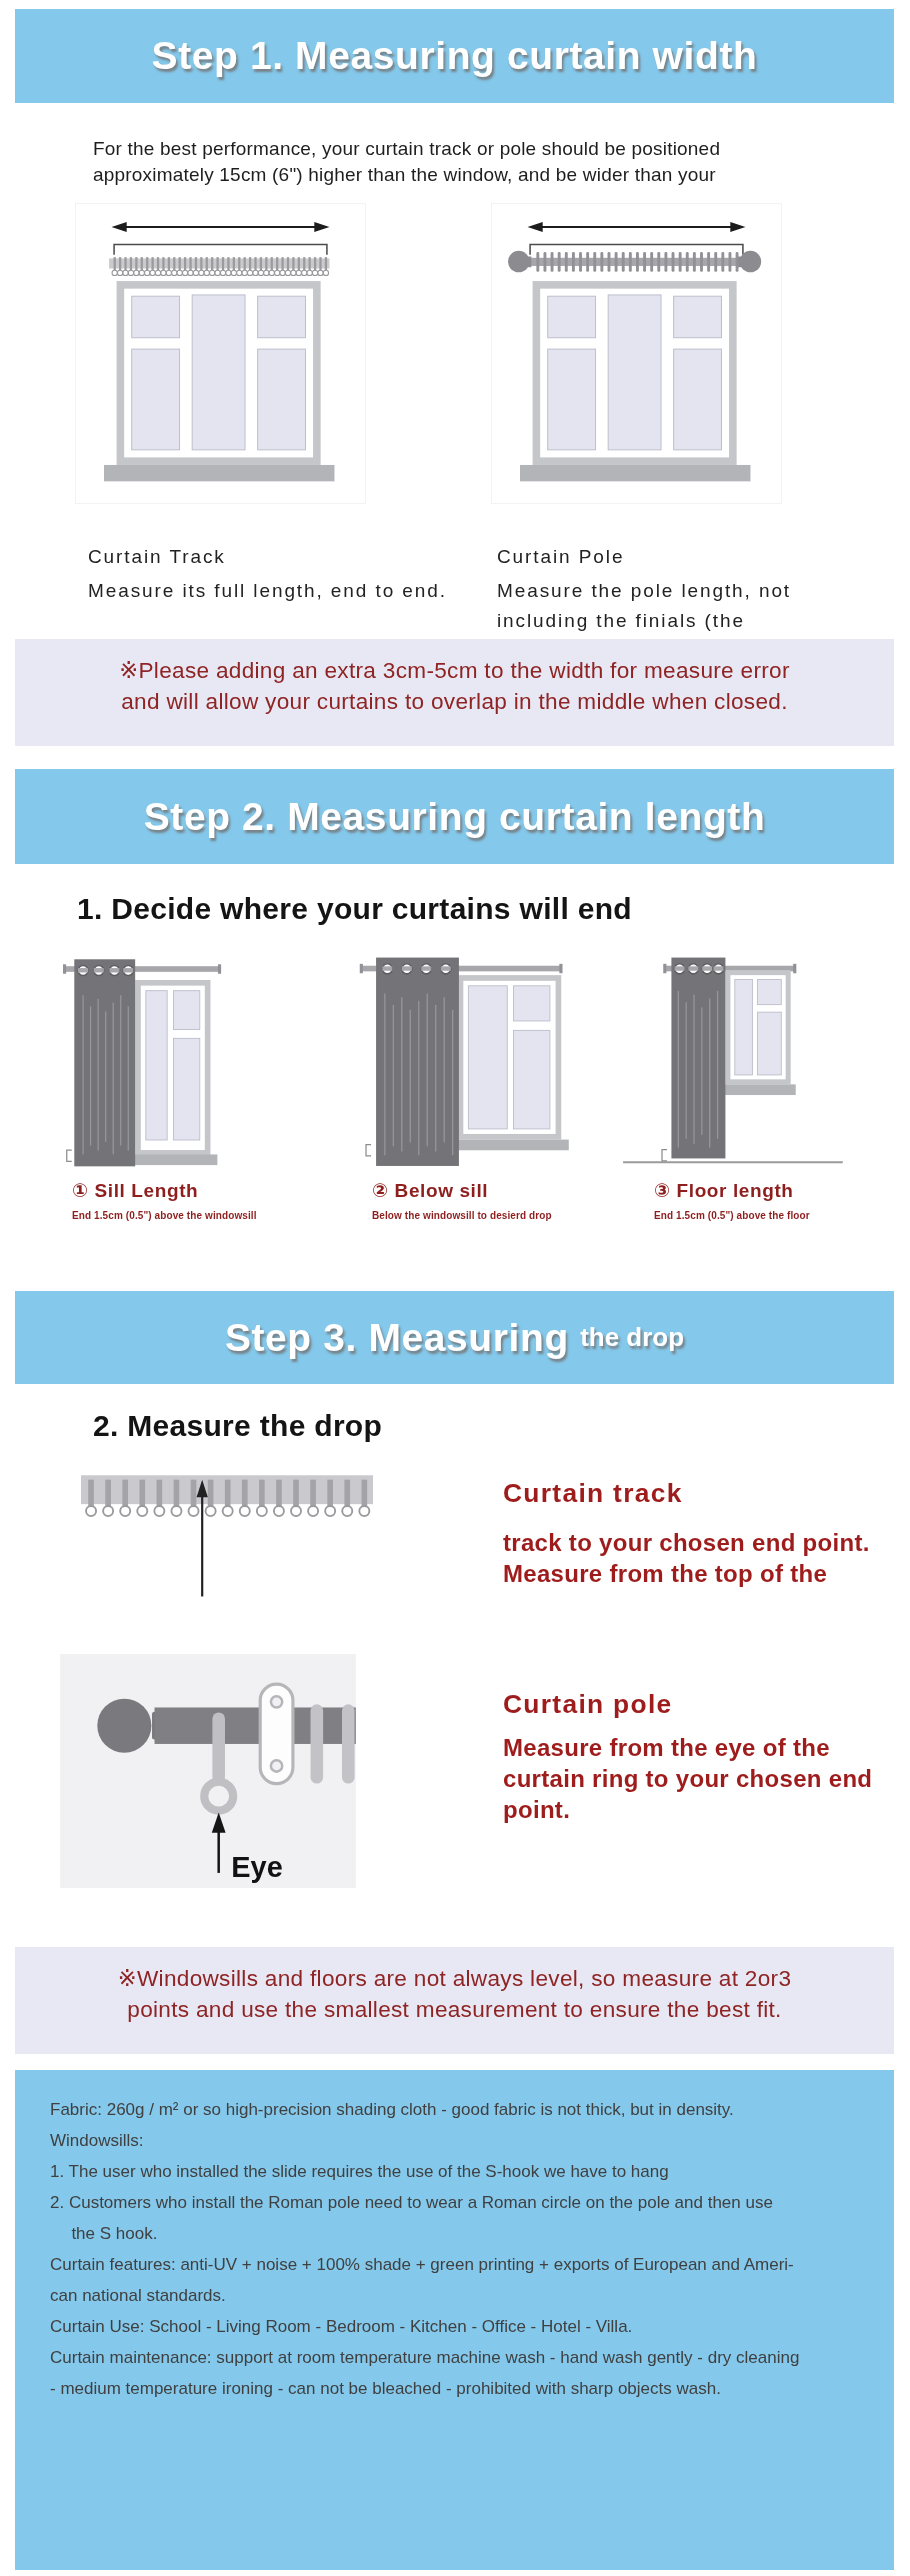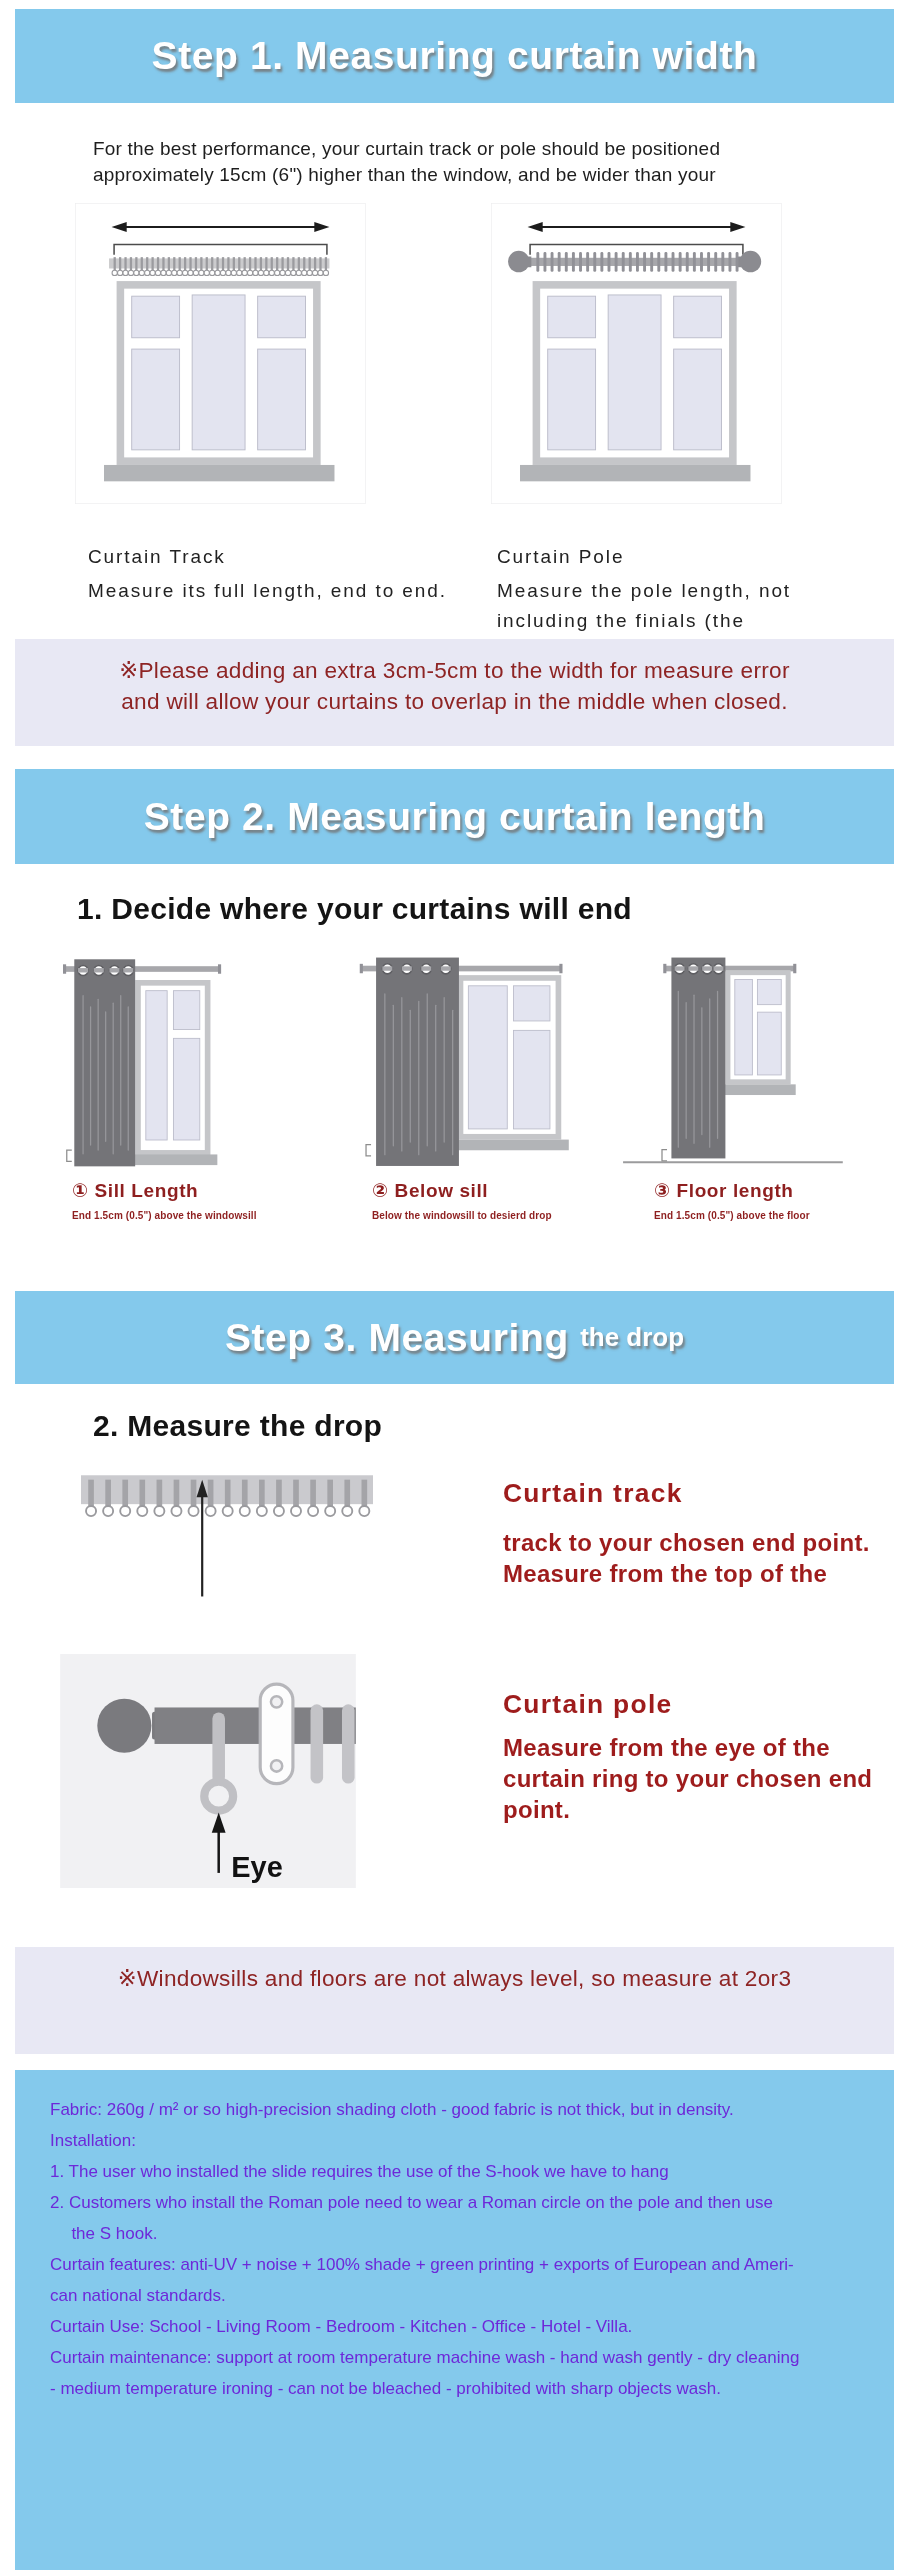--- a/index.html
+++ b/index.html
@@ -22,21 +22,21 @@
   .black-sub{position:absolute;font-size:30px;font-weight:700;color:#141414;
         letter-spacing:0.3px;white-space:nowrap;}
   .dlabel{position:absolute;color:#8E1F1F;}
   .dlabel .t{font-size:19px;font-weight:700;letter-spacing:0.6px;white-space:nowrap;}
   .dlabel .d{font-size:10px;font-weight:700;margin-top:7.5px;letter-spacing:0.1px;white-space:nowrap;}
   .red-title{position:absolute;left:503px;font-size:26.4px;font-weight:700;color:#9E1C1C;
         letter-spacing:1.3px;white-space:nowrap;}
   .red-para{position:absolute;left:503px;font-size:24px;font-weight:700;color:#9E1C1C;
         line-height:31px;letter-spacing:0.3px;white-space:nowrap;}
   .footer{position:absolute;left:15px;top:2070px;width:879px;height:500px;background:#84C9EC;
-        box-sizing:border-box;padding:24px 0 0 35px;color:#6d28d9;font-size:17px;}
+        box-sizing:border-box;padding:24px 0 0 35px;color:#404040;font-size:17px;}
   .footer .line{height:31px;line-height:31px;white-space:nowrap;}
   .footer .indent{padding-left:21.4px;}
   svg{position:absolute;display:block;}
 </style>
 </head>
 <body>
 
 <div id="page">
 
   <div class="band" style="top:8.8px;height:94px;">
@@ -440,25 +440,26 @@
 
   <div class="red-title" style="top:1689px;">Curtain pole</div>
   <div class="red-para" style="top:1732px;">
     <div>Measure from the eye of the</div>
     <div>curtain ring to your chosen end</div>
     <div>point.</div>
   </div>
 
   <div class="note" style="top:1947px;">
     <div>※Windowsills and floors are not always level, so measure at 2or3</div>
+    <div>points and use the smallest measurement to ensure the best fit.</div>
   </div>
 
   <div class="footer">
     <div class="line">Fabric: 260g / m² or so high-precision shading cloth - good fabric is not thick, but in density.</div>
-    <div class="line">Installation:</div>
+    <div class="line">Windowsills:</div>
     <div class="line">1. The user who installed the slide requires the use of the S-hook we have to hang</div>
     <div class="line">2. Customers who install the Roman pole need to wear a Roman circle on the pole and then use</div>
     <div class="line indent">the S hook.</div>
     <div class="line">Curtain features: anti-UV + noise + 100% shade + green printing + exports of European and Ameri-</div>
     <div class="line">can national standards.</div>
     <div class="line">Curtain Use: School - Living Room - Bedroom - Kitchen - Office - Hotel - Villa.</div>
     <div class="line">Curtain maintenance: support at room temperature machine wash - hand wash gently - dry cleaning</div>
     <div class="line">- medium temperature ironing - can not be bleached - prohibited with sharp objects wash.</div>
   </div>
 

